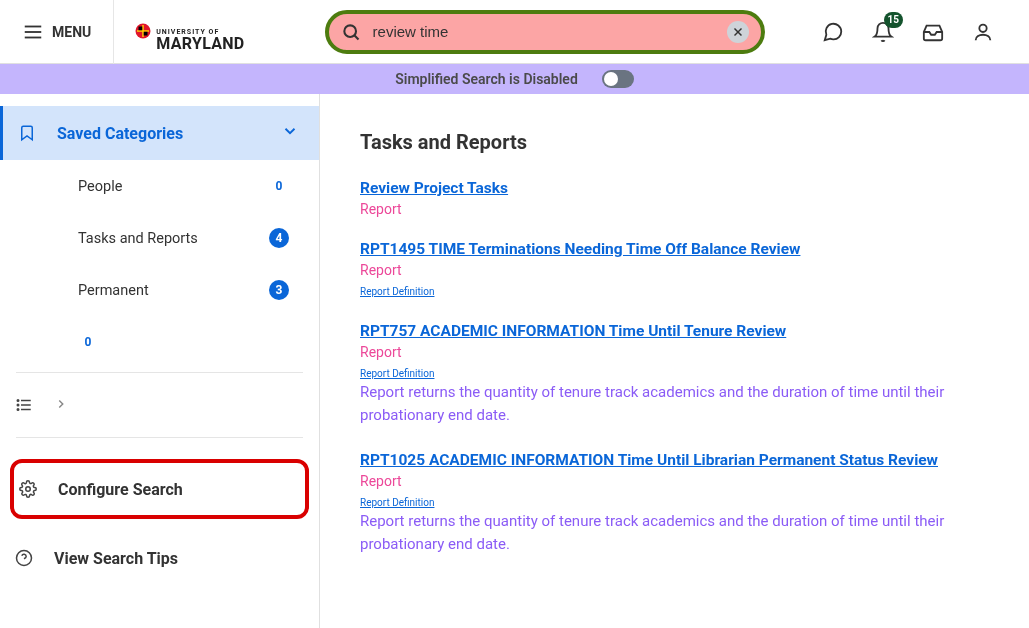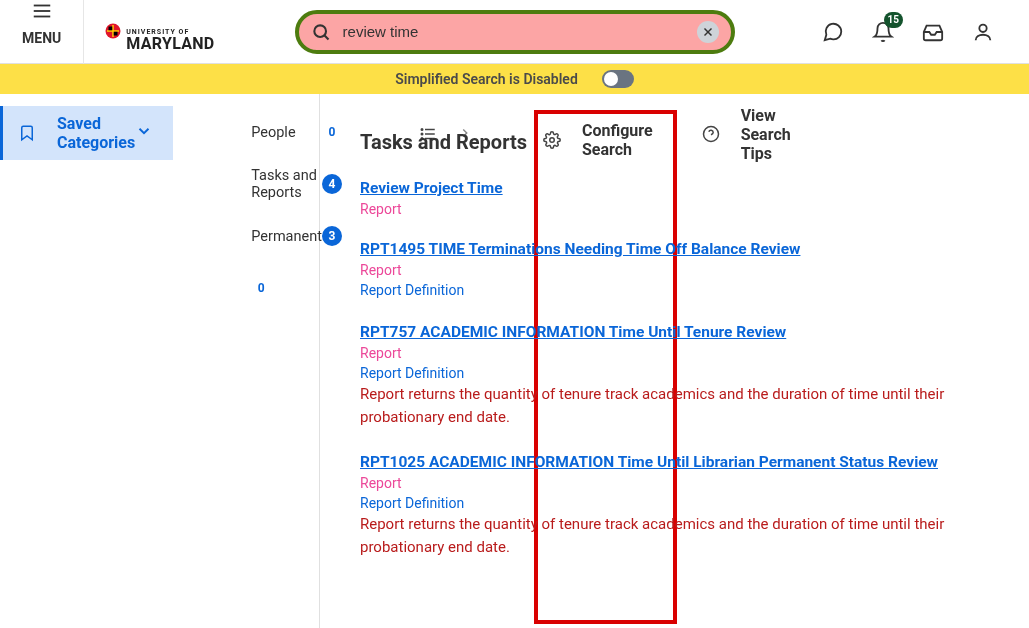--- a/index.html
+++ b/index.html
@@ -1,69 +1,69 @@
 <!DOCTYPE html>
 <html><head>
 <meta charset="utf-8">
 <style>
   * { box-sizing: border-box; margin: 0; padding: 0; }
   body { font-family: -apple-system, BlinkMacSystemFont, "Segoe UI", Roboto, Arial, sans-serif; background: #fff; color: #333; width:1029px; height:628px; overflow:hidden; }
   
   .topbar { display:flex; align-items:center; height:64px; padding: 0 24px 0 0; border-bottom:1px solid #e0e0e0; }
-  .menu-btn { display:flex; align-items:center; gap:8px; padding:0 22px; height:64px; border-right:1px solid #e6e6e6; cursor:pointer; font-weight:700; color:#333; font-size:14px;flex-direction:column; }
+  .menu-btn { display:flex; align-items:center; gap:8px; padding:0 22px; height:64px; border-right:1px solid #e6e6e6; cursor:pointer; font-weight:700; color:#333; font-size:14px; }
   .menu-btn svg { width:22px; height:22px; }
   .logo { display:flex; align-items:center; gap:4px; padding:0 20px; font-size:11px; font-weight:700; letter-spacing:0.3px; color:#222; }
   .logo-seal { width:18px; height:18px; }
   .logo-text { line-height:0.95; }
   .logo-top { font-size:7px; letter-spacing:1px; display:block;margin-top:17px; }
   .logo-bot { font-size:16px; display:block; }
   .search-wrap { flex:0 0 auto; margin-left:60px; }
   .search-box { display:flex; align-items:center; background:#fca5a5; border-radius:24px; width:440px; height:44px; padding:0 12px; border:4px solid #4d7c0f;}
   .search-box svg { width:20px; height:20px; flex:0 0 auto; color:#333;}
   .search-input { border:none; background:transparent; outline:none; font-size:15px; margin-left:12px; flex:1; color:#333;}
   .search-clear { width:22px; height:22px; border-radius:50%; background:#ced3d9; display:flex; align-items:center; justify-content:center; color:#555; cursor:pointer; }
   .search-clear svg{ width:12px; height:12px;}
   .topbar-spacer { flex:1; }
   .icon-btn { width:44px; height:44px; display:flex; align-items:center; justify-content:center; position:relative; cursor:pointer; color:#333; margin-left:6px;}
   .icon-btn svg{ width:22px; height:22px;}
   .badge { position:absolute; top:2px; right:2px; background:#14532d; color:#fff; font-size:10px; font-weight:700; border-radius:8px; min-width:16px; height:16px; display:flex; align-items:center; justify-content:center; padding:0 4px;}
   
-  .banner { display:flex; align-items:center; justify-content:center; background:#fde047; height:30px; gap:24px; font-size:14px; color:#4a4a4a; font-weight:600;}
+  .banner { display:flex; align-items:center; justify-content:center; background:#c4b5fd; height:30px; gap:24px; font-size:14px; color:#4a4a4a; font-weight:600;}
   .toggle { width:32px; height:18px; background:#6a7481; border-radius:9px; position:relative; cursor:pointer;}
   .toggle::after{ content:''; position:absolute; width:14px; height:14px; background:#fff; border-radius:50%; top:2px; left:2px;}
   
   .main { display:flex; height:calc(628px - 64px - 30px); }
-  .sidebar { width:320px; border-right:1px solid #e0e0e0; display:flex; flex-direction:row; padding-top:12px;}
+  .sidebar { width:320px; border-right:1px solid #e0e0e0; display:flex; flex-direction:column; padding-top:12px;}
   .saved-cat { display:flex; align-items:center; height:54px; background:#d3e4fb; border-left:3px solid #0a66d8; padding:0 20px 0 12px; cursor:pointer;}
   .saved-cat .ic { width:24px; display:flex; justify-content:center; color:#0a66d8; margin-right:18px;}
   .saved-cat .ic svg{width:18px;height:18px;}
   .saved-cat .lbl { flex:1; font-weight:700; color:#0a66d8; font-size:16px;}
   .saved-cat .chev { color:#0a66d8;}
   .saved-cat .chev svg{width:18px;height:18px;}
   .cat-item { display:flex; align-items:center; height:52px; padding:0 30px 0 78px; cursor:pointer; font-size:14.5px; color:#333;justify-content:space-between;}
   .cat-item .name{ flex:1;}
   .cat-count { min-width:20px; height:20px; border-radius:10px; display:flex; align-items:center; justify-content:center; font-size:12px; font-weight:700; }
   .cat-count.zero { background:transparent; color:#0a66d8;}
   .cat-count.nz { background:#0a66d8; color:#fff;}
   .divider { height:1px; background:#e5e5e5; margin:4px 16px;}
   .sec-item { display:flex; align-items:center; height:56px; padding:0 20px 0 12px; cursor:pointer; font-size:16px; color:#333; font-weight:700;}
   .sec-item .ic { width:24px; display:flex; justify-content:center; margin-right:18px; color:#444;}
   .sec-item .ic svg{width:18px;height:18px;}
   .sec-item .lbl{ flex:1;}
   .sec-item .chev svg{ width:14px; height:14px; color:#888;}
-  .highlight-box { border:4px solid #d90000; margin:4px 10px; border-radius:0;}
+  .highlight-box { border:4px solid #d90000; margin:11px 10px; border-radius:12px;}
   .highlight-box .sec-item{ height:52px; padding-left:2px;}
   
   .content { flex:1; padding:36px 30px 0 40px; overflow:auto;}
   .section-title { font-size:20px; font-weight:700; color:#333; margin-bottom:24px;}
   .result { margin-bottom:22px;}
   .result-title { color:#0a66d8; font-weight:700; font-size:15.5px; text-decoration:underline; cursor:pointer; display:inline-block; margin-bottom:4px;}
   .result-type { color:#ec4899; font-size:14px; margin-bottom:2px;}
-  .result-link { color:#0a66d8; font-size:14px; cursor:pointer; display:inline-block; margin-bottom:2px;}
-  .result-desc { color:#b91c1c; font-size:15px; line-height:1.55; max-width:640px;}
+  .result-link { color:#0a66d8; font-size:10px; text-decoration:underline; cursor:pointer; display:inline-block; margin-bottom:2px;}
+  .result-desc { color:#8b5cf6; font-size:15px; line-height:1.55; max-width:640px;}
 </style>
 </head>
 <body>
 
 <div class="topbar">
   <div class="menu-btn">
     <svg viewBox="0 0 24 24" fill="none" stroke="currentColor" stroke-width="2">
         <line x1="3" y1="6" x2="21" y2="6"></line>
         <line x1="3" y1="12" x2="21" y2="12"></line>
         <line x1="3" y1="18" x2="21" y2="18"></line>
@@ -196,19 +196,19 @@
             <line x1="12" y1="17" x2="12.01" y2="17"></line>
           </svg>
         </span>
       <span class="lbl">View Search Tips</span>
     </div>
   </div>
 
   <div class="content">
     <h2 class="section-title">Tasks and Reports</h2>
     <div id="results-list">
-        <div class="result"><a class="result-title">Review Project Time</a><div class="result-type">Report</div></div>
+        <div class="result"><a class="result-title">Review Project Tasks</a><div class="result-type">Report</div></div>
         <div class="result"><a class="result-title">RPT1495 TIME Terminations Needing Time Off Balance Review</a><div class="result-type">Report</div><a class="result-link">Report Definition</a></div>
         <div class="result"><a class="result-title">RPT757 ACADEMIC INFORMATION Time Until Tenure Review</a><div class="result-type">Report</div><a class="result-link">Report Definition</a><div class="result-desc">Report returns the quantity of tenure track academics and the duration of time until their probationary end date.</div></div>
         <div class="result"><a class="result-title">RPT1025 ACADEMIC INFORMATION Time Until Librarian Permanent Status Review</a><div class="result-type">Report</div><a class="result-link">Report Definition</a><div class="result-desc">Report returns the quantity of tenure track academics and the duration of time until their probationary end date.</div></div>
       </div>
   </div>
 </div>
 
 </body></html>

